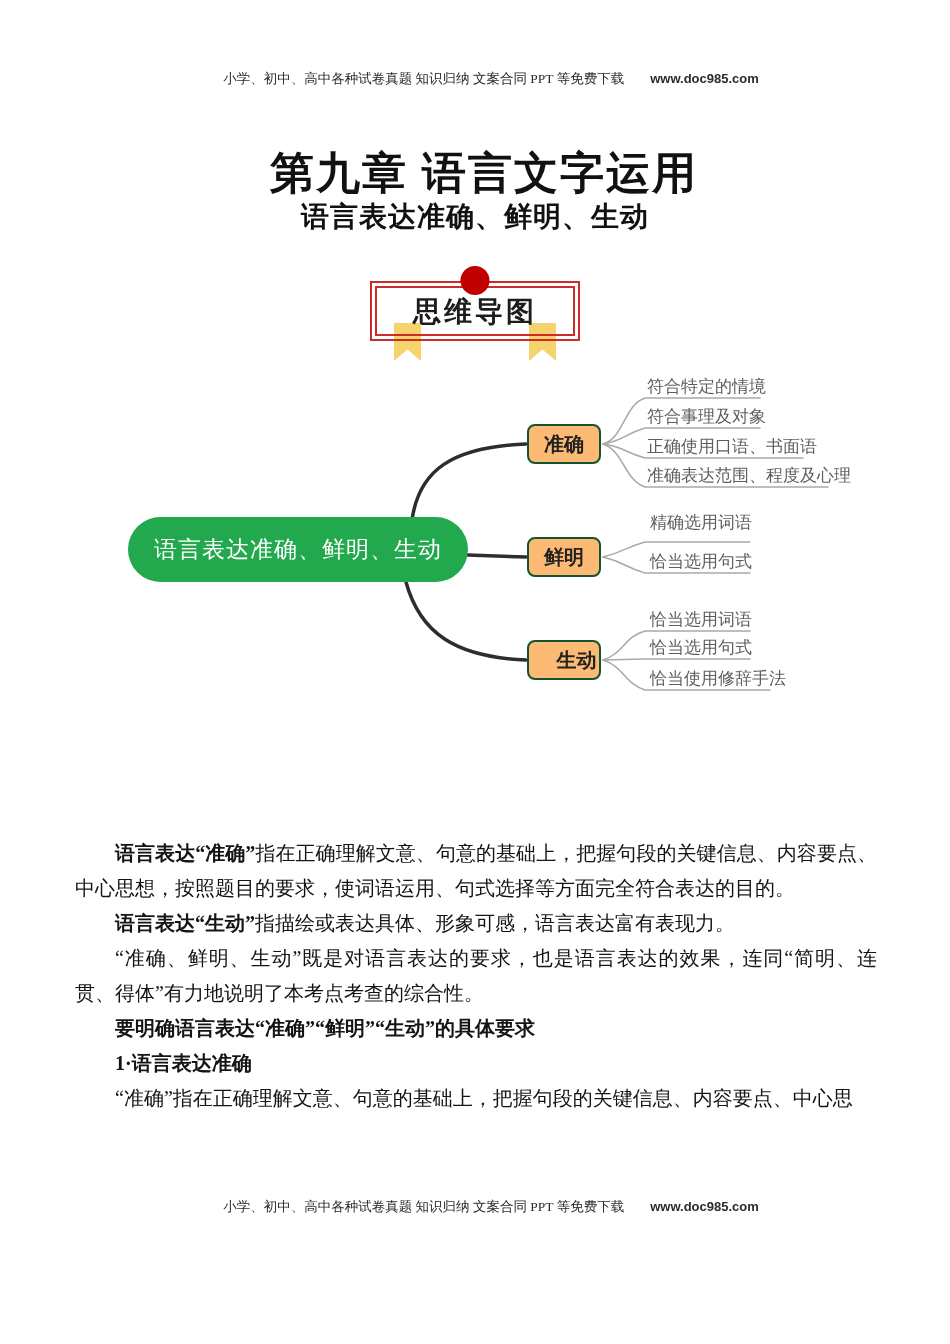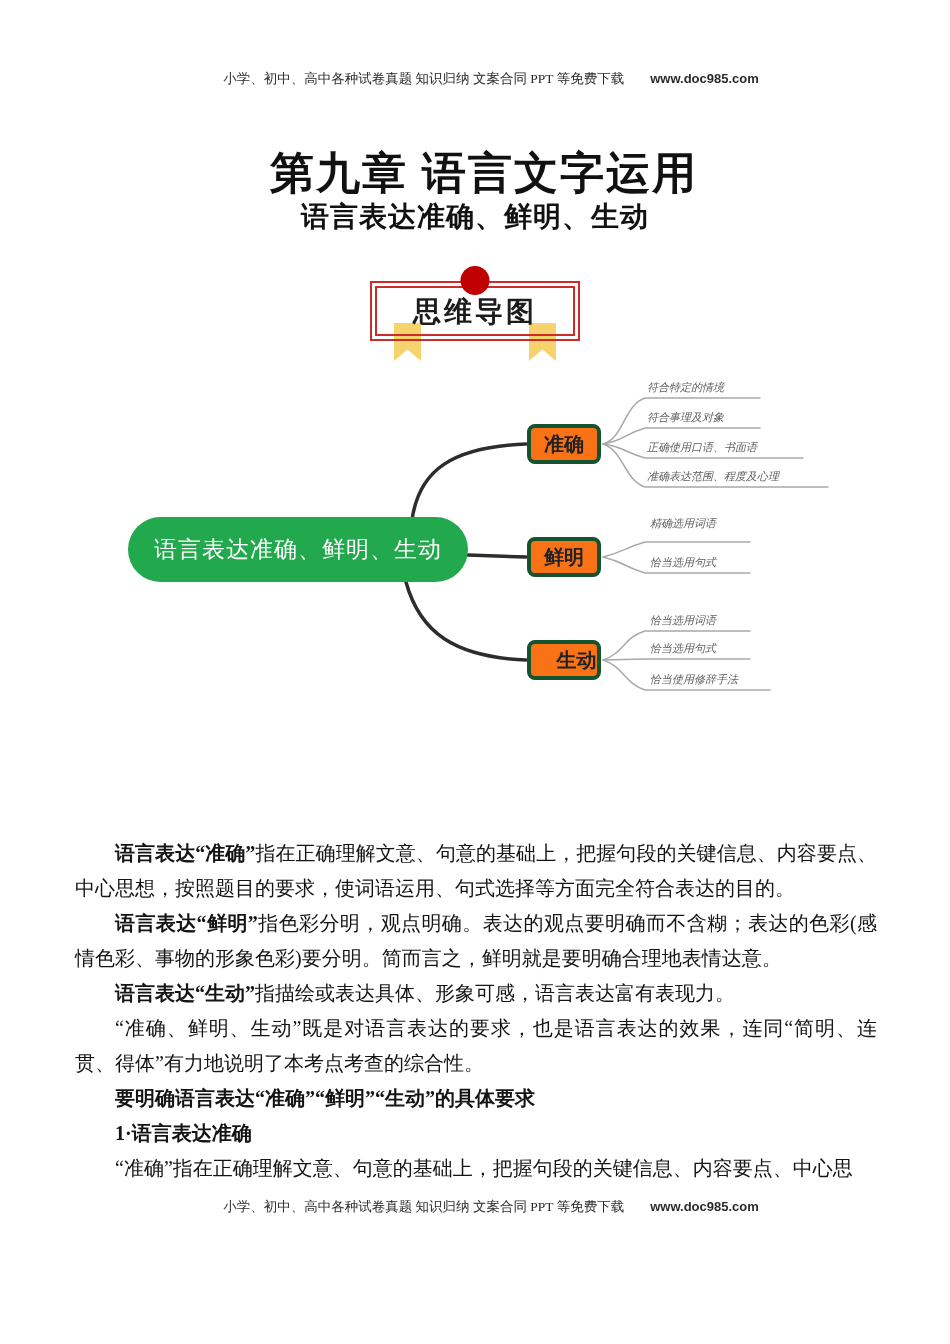--- a/index.html
+++ b/index.html
@@ -75,31 +75,30 @@
   .mindmap svg { position: absolute; inset: 0; }
   .center-node {
     position: absolute; left: 128px; top: 147px; width: 340px; height: 65px;
     background: #22A84D; border-radius: 33px;
     display: flex; align-items: center; justify-content: center;
     color: #fff; font-size: 23px; font-weight: 500; letter-spacing: 1px;
     font-family: "Liberation Sans", "DejaVu Sans", sans-serif;
   }
   .branch-node {
     position: absolute; left: 527px; width: 74px; height: 40px;
-    background: #f97316; border: 4px solid #14532d; border-radius: 8px;
+    background: #fdba74; border: 2px solid #14532d; border-radius: 8px;
     display: flex; align-items: center; justify-content: center;
     font-size: 20px; font-weight: 700; color: #222;
     font-family: "Liberation Sans", "DejaVu Sans", sans-serif;
   }
   .bn-0 { top: 54px; } .bn-1 { top: 167px; } .bn-2 { top: 270px; padding-left: 25px; }
   .leaf {
-    position: absolute; font-size: 11px; color: #5e5e5e; line-height: 18px;
+    position: absolute; font-size: 17px; color: #5e5e5e; line-height: 18px;
     font-family: "Liberation Sans", "DejaVu Sans", sans-serif;
     white-space: nowrap;
-    font-style: italic;
   }
 
   
   .content {
     position: absolute; top: 836px; left: 75px; width: 802px;
     font-size: 20px; line-height: 35px; text-align: justify; color: #141414;
   }
   .content p { text-indent: 2em; }
   .content .lead { font-weight: 700; }
   .content .heading { font-weight: 700; }
@@ -165,21 +164,20 @@
     <div class="leaf" style="left:650px; top:183px;">恰当选用句式</div>
 
     <div class="leaf" style="left:650px; top:241px;">恰当选用词语</div>
     <div class="leaf" style="left:650px; top:269px;">恰当选用句式</div>
     <div class="leaf" style="left:650px; top:300px;">恰当使用修辞手法</div>
   </div>
 
 
   <div class="content">
     <p><span class="lead">语言表达“准确”</span><span>指在正确理解文意、句意的基础上，把握句段的关键信息、内容要点、中心思想，按照题目的要求，使词语运用、句式选择等方面完全符合表达的目的。</span></p>
-    <p><span class="lead">语言表达“鲜明”</span><span>指色彩分明，观点明确。表达的观点要明确而不含糊；表达的色彩(感情色彩、事物的形象色彩)要分明。简而言之，鲜明就是要明确合理地表情达意。</span></p>
     <p><span class="lead">语言表达“生动”</span><span>指描绘或表达具体、形象可感，语言表达富有表现力。</span></p>
     <p><span>“准确、鲜明、生动”既是对语言表达的要求，也是语言表达的效果，连同“简明、连贯、得体”有力地说明了本考点考查的综合性。</span></p>
     <p class="heading">要明确语言表达“准确”“鲜明”“生动”的具体要求</p>
     <p class="heading">1·语言表达准确</p>
     <p><span>“准确”指在正确理解文意、句意的基础上，把握句段的关键信息、内容要点、中心思</span></p>
   </div>
 
   <div class="wm-line page-footer">
     <span>小学、初中、高中各种试卷真题  知识归纳  文案合同  PPT 等免费下载</span>
     <span class="wm-url">www.doc985.com</span>

